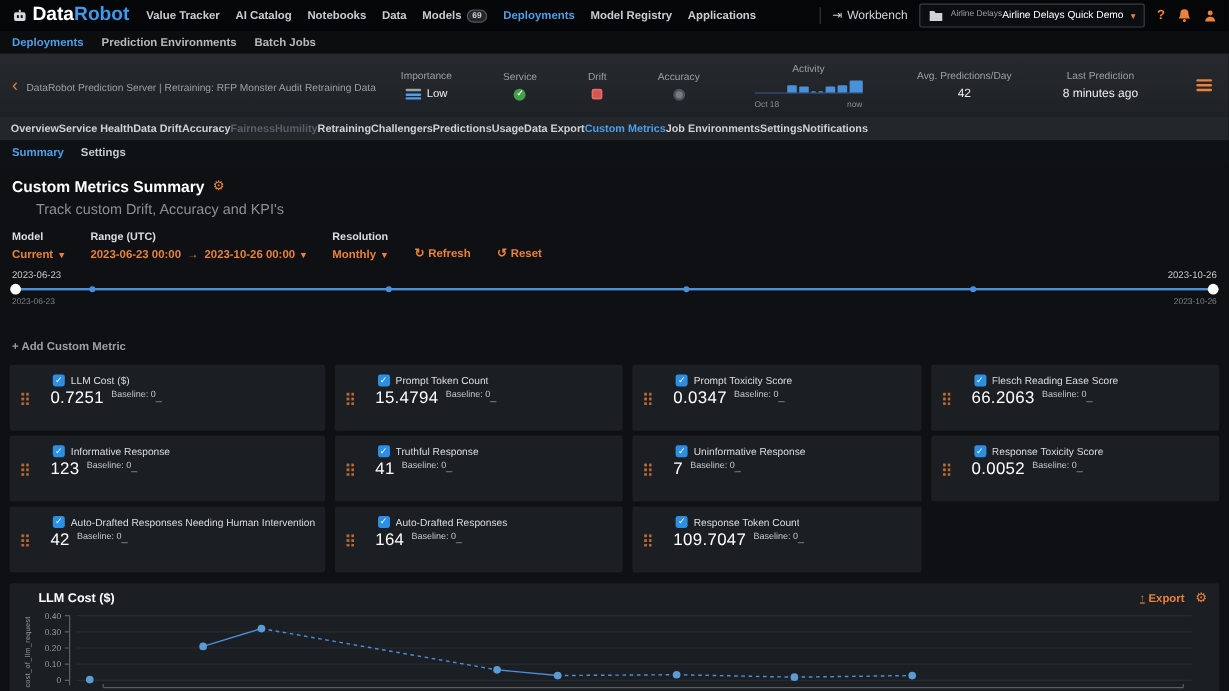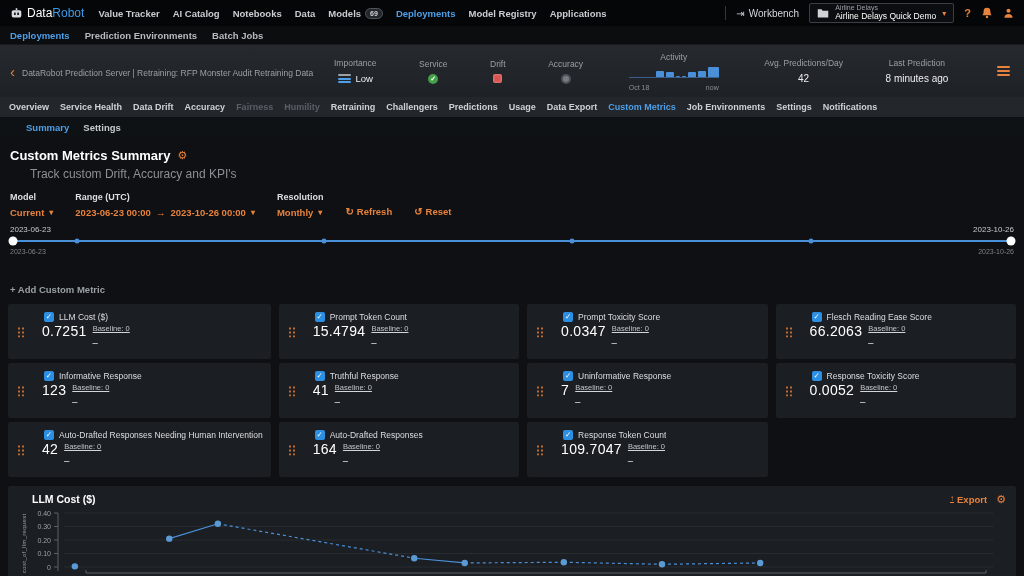--- a/index.html
+++ b/index.html
@@ -1,33 +1,33 @@
 <!DOCTYPE html>
 <html><head>
 <meta charset="utf-8">
 <style>
   * { box-sizing: border-box; margin: 0; padding: 0; }
   html,body { width:1024px; height:576px; overflow:hidden; }
   body { background:#0e1013; font-family:"Liberation Sans", sans-serif; color:#d3d6d9; position:relative; }
 
   
   .topnav { height:26px; background:#050608; display:flex; align-items:center; padding:0 10px; }
-  .logo { display:flex; align-items:center; gap:4px; font-weight:normal; font-size:12px; cursor:pointer; }
+  .logo { display:flex; align-items:center; gap:4px; font-weight:bold; font-size:16px; cursor:pointer; }
   .logo-data { color:#ffffff; }
   .logo-robot { color:#3d9ae8; }
   .topnav-items { display:flex; gap:13px; margin-left:14px; font-size:9.5px; font-weight:bold; }
   .topnav-item { color:#c9ccd0; display:flex; gap:4px; align-items:center; cursor:pointer; white-space:nowrap; }
   .topnav-item.active { color:#4d9fe8; }
   .nav-badge { font-size:7px; background:#23272c; border:1px solid #50555b; border-radius:8px; padding:1px 4px; color:#cfd2d5; font-weight:bold; }
   .topnav-right { margin-left:auto; display:flex; align-items:center; gap:10px; }
   .vsep { width:1px; height:14px; background:#34383d; }
   .workbench { display:flex; gap:4px; font-size:10px; color:#d3d6d9; align-items:center; cursor:pointer; }
   .wb-arrow { font-size:10px; color:#c9ccd0; }
   .project-box { display:flex; align-items:center; gap:6px; border:1px solid #3a3f45; border-radius:2px; padding:2px 7px; height:20px; cursor:pointer; background:#0b0d10; }
-  .proj-texts { display:flex; flex-direction:column; line-height:1.1; }
+  .proj-texts { display:flex; flex-direction:row; line-height:1.1; }
   .proj-ctx { font-size:7px; color:#9aa0a6; }
   .proj-name { font-size:8.5px; color:#ffffff; }
   .caret { color:#e8823c; font-size:8px; }
   .help { color:#e8823c; font-weight:bold; font-size:11px; cursor:pointer; }
   .icon-btn { cursor:pointer; display:flex; align-items:center; }
 
   
   .subnav { height:19px; background:#0b0d0f; display:flex; align-items:center; gap:15px; padding:0 10px; font-size:9.5px; font-weight:bold; border-bottom:1px solid #17191c; }
   .subnav-item { color:#b6babe; cursor:pointer; }
   .subnav-item.active { color:#4d9fe8; }
@@ -53,25 +53,25 @@
   .activity-bars { display:flex; align-items:flex-end; gap:2px; height:11px; width:90px; justify-content:flex-end; border-bottom:1px solid rgba(74,144,217,0.55); }
   .act-bar { background:#4a90d9; width:8px; border-radius:1px 1px 0 0; }
   .act-bar:nth-child(3), .act-bar:nth-child(4) { width:4px; }
   .act-bar:nth-child(7) { width:11px; }
   .activity-range { display:flex; justify-content:space-between; width:90px; font-size:7px; color:#8a8f94; margin-top:1px; }
   .dh-stat { font-size:10px; color:#eceef0; }
   .hamburger { display:flex; flex-direction:column; gap:2px; cursor:pointer; margin-left:6px; }
   .hamburger i { width:13px; height:2px; background:#e8823c; border-radius:1px; }
 
   
-  .tab-bar { height:20px; background:#23272c; display:flex; align-items:center; gap:11px; padding:0 9px;text-align:right; }
+  .tab-bar { height:20px; background:#23272c; display:flex; align-items:center; gap:0; padding:0 9px;text-align:right; }
   .tab { font-size:9px; font-weight:bold; color:#ced2d6; white-space:nowrap; cursor:pointer; }
   .tab.active { color:#4d9fe8; }
   .tab.disabled { color:#595f66; cursor:default; }
-  .subtab-bar { height:20px; background:#0f1215; display:flex; align-items:center; gap:14px; padding:0 26px; }
+  .subtab-bar { height:20px; background:#0f1215; display:flex; align-items:center; gap:14px; padding:0 10px; }
   .subtab { font-size:9.5px; font-weight:bold; color:#c6cacd; cursor:pointer; }
   .subtab.active { color:#4d9fe8; }
 
   
   .content { padding:0 8px; }
   .title-row { display:flex; align-items:center; gap:7px; margin-top:11px; padding-left:2px; }
   .page-title { font-size:13px; font-weight:bold; color:#ffffff; }
   .gear { color:#e8823c; font-size:11px; cursor:pointer; line-height:1; }
   .page-subtitle { font-size:12px; color:#8a9096; margin-top:4px; padding-left:2px;margin-left:20px; }
 
@@ -94,21 +94,21 @@
 
   .metric-grid { display:grid; grid-template-columns:repeat(4,1fr); gap:4px 8px; margin-top:9px; }
   .metric-card { position:relative; background:#1b1e22; border-radius:2px; height:55px; padding:8px 8px 0 24px; }
   .drag-handle { position:absolute; left:9px; top:50%; transform:translateY(-50%); width:7px; height:11px; cursor:grab;
     background-image:radial-gradient(circle, #c06a2e 1.1px, transparent 1.3px); background-size:4px 4px; }
   .mc-top { display:flex; align-items:center; gap:5px; margin-left:12px; }
   .checkbox { width:10px; height:10px; background:#2d8fe2; border-radius:2px; color:#fff; font-size:7.5px; line-height:10px; text-align:center; cursor:pointer; flex:0 0 auto; }
   .mc-title { font-size:8.5px; color:#dcdfe2; white-space:nowrap; overflow:hidden; }
   .mc-valrow { display:flex; align-items:flex-start; gap:6px; margin-top:2px; margin-left:10px; }
   .mc-value { font-size:14px; color:#ffffff; line-height:1.05; letter-spacing:0.3px; }
-  .mc-baseline { display:flex; flex-direction:column; line-height:1.15; padding-top:1px;text-decoration:underline; }
+  .mc-baseline { display:flex; flex-direction:row; line-height:1.15; padding-top:1px; }
   .mc-bl-label { font-size:7.5px; color:#c3c7cb; }
   .mc-bl-val { font-size:9px; color:#9aa0a6; }
 
   .chart-card { margin-top:9px; background:#1b1e22; border-radius:2px; height:106px; position:relative; padding:7px 10px 0 10px; }
   .chart-head { display:flex; align-items:center; }
   .chart-title { font-size:10.5px; font-weight:bold; color:#ffffff; margin-left:14px; }
   .chart-actions { margin-left:auto; display:flex; gap:9px; align-items:center; }
   .export-btn { color:#e8823c; font-size:9.5px; font-weight:bold; display:flex; gap:3px; align-items:center; cursor:pointer; }
   .export-icon { font-size:8px; border-bottom:1.5px solid #e8823c; line-height:7px; }
   .chart-area { position:absolute; left:10px; right:8px; top:21px; bottom:2px; }

